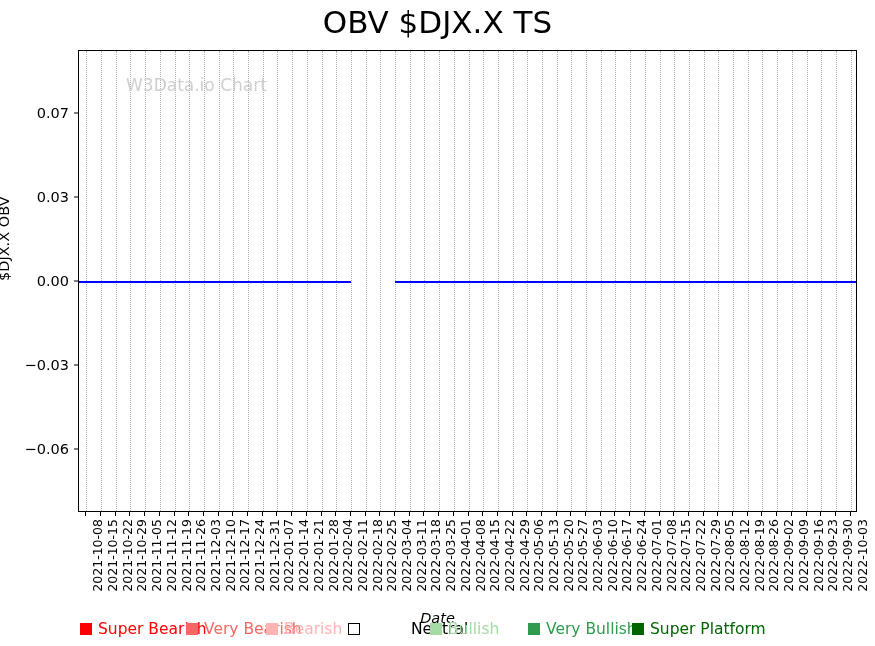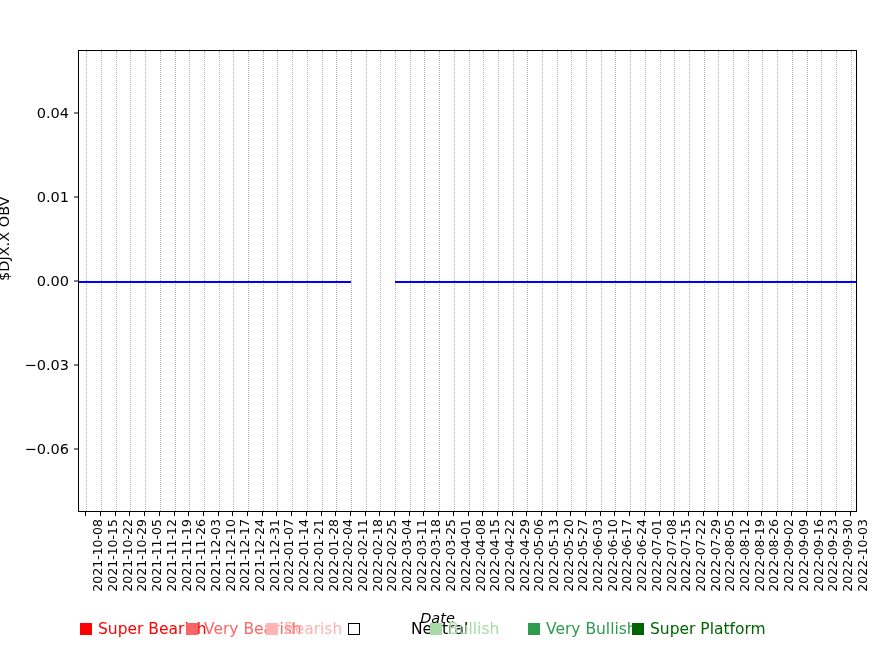--- a/index.html
+++ b/index.html
@@ -124,20 +124,21 @@
     display:inline-block;
     flex:0 0 auto;
   }
   .legend-swatch.outlined{border:1.3px solid #000;background:#fff;box-sizing:border-box;}
 </style>
 </head>
 <body>
 
 <div id="chart-root">
 
+  <div class="chart-title">OBV $DJX.X TS</div>
 
   <div class="chart-subtitle">2022-10-03 $DJX.X OBV: 0.00(nan%) Neutral</div>
 
   <div class="plot-area">
     <div class="gridlines" id="gridlines">
         <div class="vgrid" style="left: 7.35px;"></div>
         <div class="vgrid" style="left: 22.05px;"></div>
         <div class="vgrid" style="left: 36.75px;"></div>
         <div class="vgrid" style="left: 51.44px;"></div>
         <div class="vgrid" style="left: 66.14px;"></div>
@@ -185,32 +186,33 @@
         <div class="vgrid" style="left: 683.46px;"></div>
         <div class="vgrid" style="left: 698.16px;"></div>
         <div class="vgrid" style="left: 712.86px;"></div>
         <div class="vgrid" style="left: 727.56px;"></div>
         <div class="vgrid" style="left: 742.25px;"></div>
         <div class="vgrid" style="left: 756.95px;"></div>
         <div class="vgrid" style="left: 771.65px;"></div>
       </div>
 
     <div class="watermark">
+      <div>W3Data.io Chart</div>
     </div>
 
     <div id="data-line">
         <div class="data-seg" style="left: 0px; width: 271.92px; top: 229.9px; background: rgb(0, 0, 255);"></div>
         <div class="data-seg" style="left: 316.01px; width: 462.99px; top: 229.9px; background: rgb(0, 0, 255);"></div>
       </div>
   </div>
 
   <div id="y-axis">
-      <div class="ytick-label" style="top: 113px; width: 69px; left: 0px;">0.04</div>
+      <div class="ytick-label" style="top: 113px; width: 69px; left: 0px;">0.07</div>
       <div class="ytick-mark" style="top: 113px; left: 74px;"></div>
-      <div class="ytick-label" style="top: 197px; width: 69px; left: 0px;">0.01</div>
+      <div class="ytick-label" style="top: 197px; width: 69px; left: 0px;">0.03</div>
       <div class="ytick-mark" style="top: 197px; left: 74px;"></div>
       <div class="ytick-label" style="top: 281px; width: 69px; left: 0px;">0.00</div>
       <div class="ytick-mark" style="top: 281px; left: 74px;"></div>
       <div class="ytick-label" style="top: 365px; width: 69px; left: 0px;">−0.03</div>
       <div class="ytick-mark" style="top: 365px; left: 74px;"></div>
       <div class="ytick-label" style="top: 449px; width: 69px; left: 0px;">−0.06</div>
       <div class="ytick-mark" style="top: 449px; left: 74px;"></div>
     </div>
 
   <div class="ylabel">$DJX.X OBV</div>

